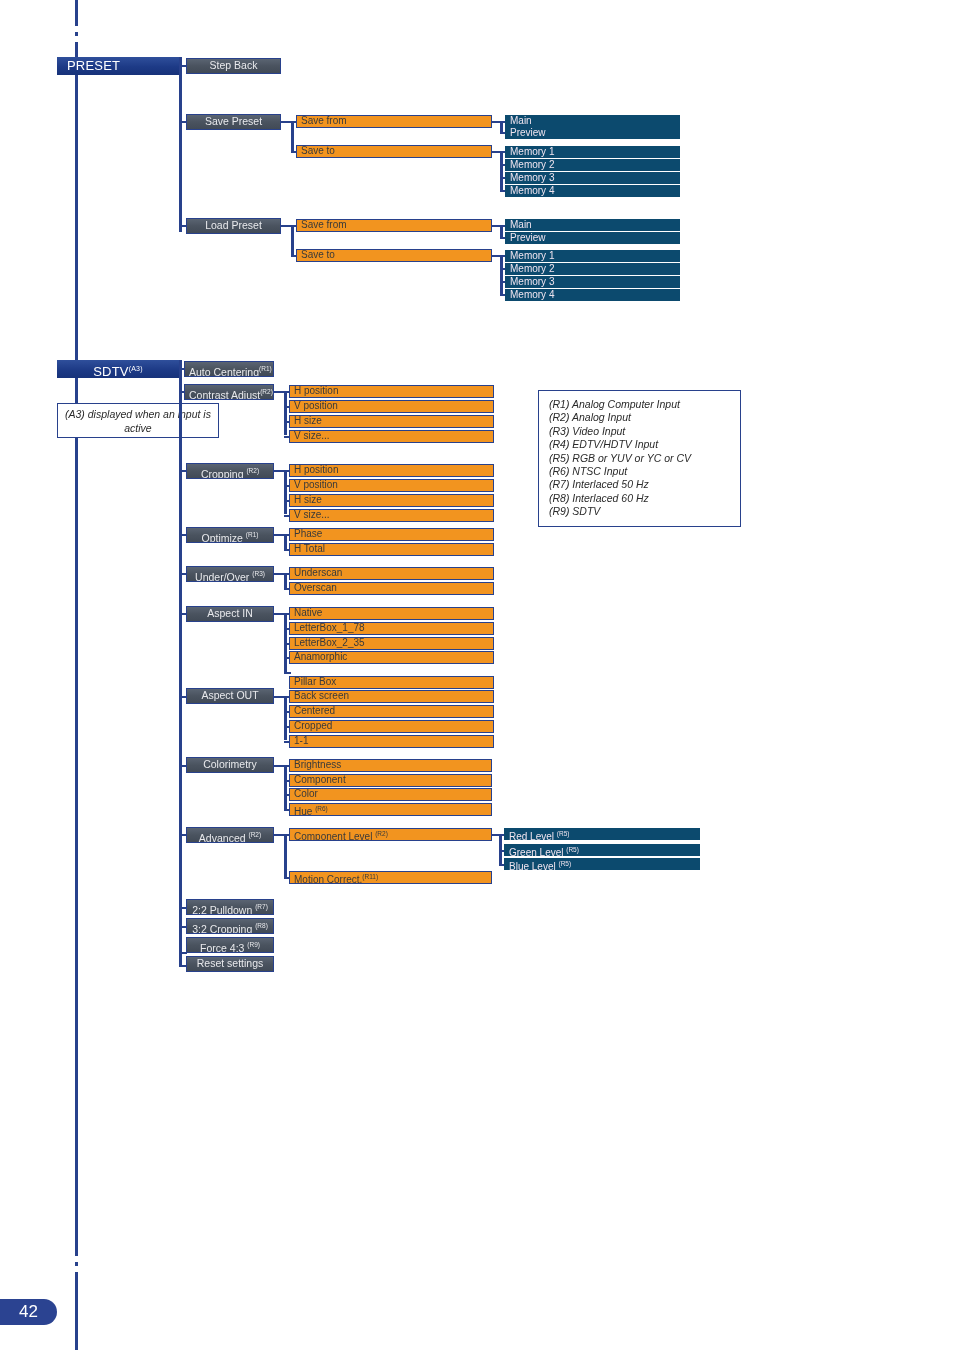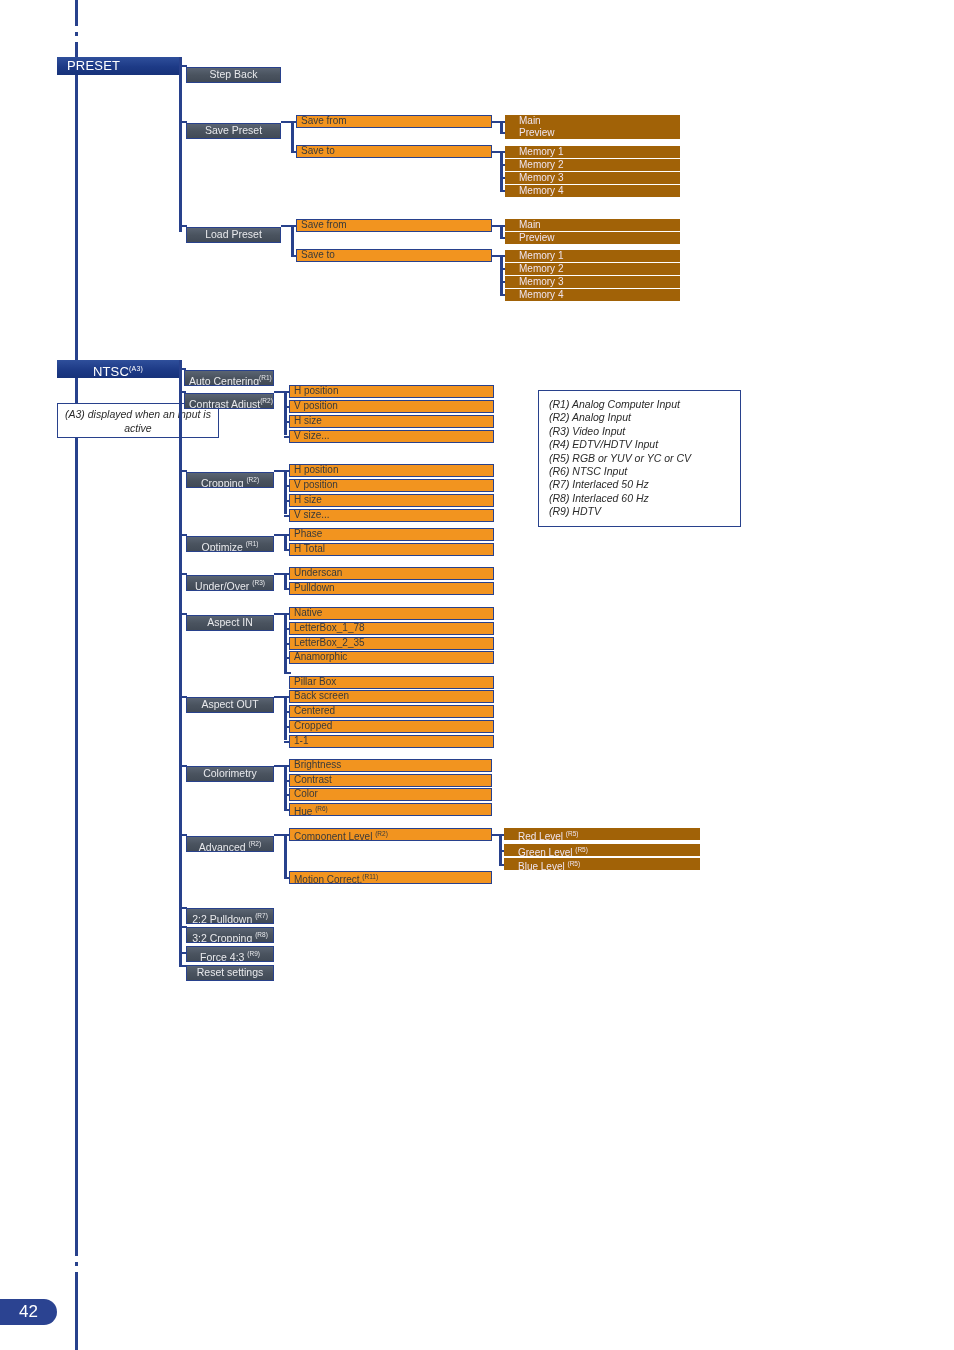--- a/index.html
+++ b/index.html
@@ -31,40 +31,40 @@
   .section-bar.left  { padding-left:10px; text-align:left; }
   .section-bar.ctr   { text-align:center; }
   .section-bar sup { font-size:7px; vertical-align:super; }
 
   
   .lvl1 {
     position:absolute; height:16px;
     background: linear-gradient(to bottom,#5a6472 0%, #4a535f 50%, #414a56 100%);
     border:1.5px solid #28418c;
     color:#e8e9ec; font-size:10.5px; line-height:13px;
-    text-align:center; white-space:nowrap; overflow:hidden;margin-top:9px;
+    text-align:center; white-space:nowrap; overflow:hidden;
   }
   .lvl1 sup { font-size:6.5px; vertical-align:super; }
 
   
   .lvl2 {
     position:absolute; height:13px;
     background:#f2941f;
     border:1.5px solid #28418c;
     color:#3a3a3a; font-size:10px; line-height:10px;
     padding-left:4px; text-align:left; white-space:nowrap; overflow:hidden;
   }
   .lvl2 sup { font-size:6.5px; vertical-align:super; }
 
   
   .lvl3 {
     position:absolute; height:12px;
-    background:#a16207;
+    background:#0c4a6e;
     color:#efe4ef; font-size:10px; line-height:11px;
-    padding-left:14px; text-align:left; white-space:nowrap; overflow:hidden;
+    padding-left:5px; text-align:left; white-space:nowrap; overflow:hidden;
   }
   .lvl3 sup { font-size:6.5px; vertical-align:super; }
 
   
   .note-box {
     position:absolute; background:#ffffff;
     border:1px solid #28418c;
     color:#2a2a2a; font-style:italic; font-size:10.5px;
     text-align:center; line-height:14px;
     display:flex; align-items:center; justify-content:center;
@@ -195,21 +195,21 @@
   <div class="tick" style="left:500px; top:281px; width:7px;"></div>
   <div class="lvl3" style="left:505px; top:276px; width:175px;">
     <span>Memory 3</span>
   </div>
   <div class="tick" style="left:500px; top:294px; width:7px;"></div>
   <div class="lvl3" style="left:505px; top:289px; width:175px;">
     <span>Memory 4</span>
   </div>
 
   <div class="section-bar ctr" style="left:57px; top:360px; width:122px;">
-    <span>NTSC</span><sup>(A3)</sup>
+    <span>SDTV</span><sup>(A3)</sup>
   </div>
 
   <div class="note-box" style="left:57px; top:403px; width:162px; height:35px;">
     <span>(A3) displayed when an input is active</span>
   </div>
 
   <div class="vline" style="left:179px; top:360px; height:605px;"></div>
 
   <div class="tick" style="left:179px; top:368px; width:7px;"></div>
   <div class="lvl1" style="left:184px; top:361px; width:90px; text-align:left; padding-left:4px;">
@@ -282,21 +282,21 @@
     <span>Under/Over</span> <sup>(R3)</sup>
   </div>
   <div class="hline" style="left:274px; top:573px; width:12px;"></div>
   <div class="vline" style="left:284px; top:573px; height:15px;"></div>
   <div class="tick" style="left:284px; top:573px; width:7px;"></div>
   <div class="lvl2" style="left:289px; top:567px; width:205px;">
     <span>Underscan</span>
   </div>
   <div class="tick" style="left:284px; top:588px; width:7px;"></div>
   <div class="lvl2" style="left:289px; top:582px; width:205px;">
-    <span>Pulldown</span>
+    <span>Overscan</span>
   </div>
 
   <div class="tick" style="left:179px; top:613px; width:8px;"></div>
   <div class="lvl1" style="left:186px; top:606px; width:88px;">
     <span>Aspect IN</span>
   </div>
   <div class="hline" style="left:274px; top:613px; width:12px;"></div>
   <div class="vline" style="left:284px; top:613px; height:59px;"></div>
   <div class="tick" style="left:284px; top:613px; width:7px;"></div>
   <div class="lvl2" style="left:289px; top:607px; width:205px;">
@@ -347,21 +347,21 @@
     <span>Colorimetry</span>
   </div>
   <div class="hline" style="left:274px; top:765px; width:12px;"></div>
   <div class="vline" style="left:284px; top:765px; height:44px;"></div>
   <div class="tick" style="left:284px; top:765px; width:7px;"></div>
   <div class="lvl2" style="left:289px; top:759px; width:203px;">
     <span>Brightness</span>
   </div>
   <div class="tick" style="left:284px; top:780px; width:7px;"></div>
   <div class="lvl2" style="left:289px; top:774px; width:203px;">
-    <span>Contrast</span>
+    <span>Component</span>
   </div>
   <div class="tick" style="left:284px; top:794px; width:7px;"></div>
   <div class="lvl2" style="left:289px; top:788px; width:203px;">
     <span>Color</span>
   </div>
   <div class="tick" style="left:284px; top:809px; width:7px;"></div>
   <div class="lvl2" style="left:289px; top:803px; width:203px;">
     <span>Hue </span><sup>(R6)</sup>
   </div>
 
@@ -416,20 +416,20 @@
 
   <div class="legend-box" style="left:538px; top:390px; width:203px;">
     <div>(R1) Analog Computer Input</div>
     <div>(R2) Analog Input</div>
     <div>(R3) Video Input</div>
     <div>(R4) EDTV/HDTV Input</div>
     <div>(R5) RGB or YUV or YC or CV</div>
     <div>(R6) NTSC Input</div>
     <div>(R7) Interlaced 50 Hz</div>
     <div>(R8) Interlaced 60 Hz</div>
-    <div>(R9) HDTV</div>
+    <div>(R9) SDTV</div>
   </div>
 
   <div class="page-badge" style="left:0px; top:1299px; width:57px; height:26px;">
     <span>42</span>
   </div>
 
 </div>
 
 </body></html>

